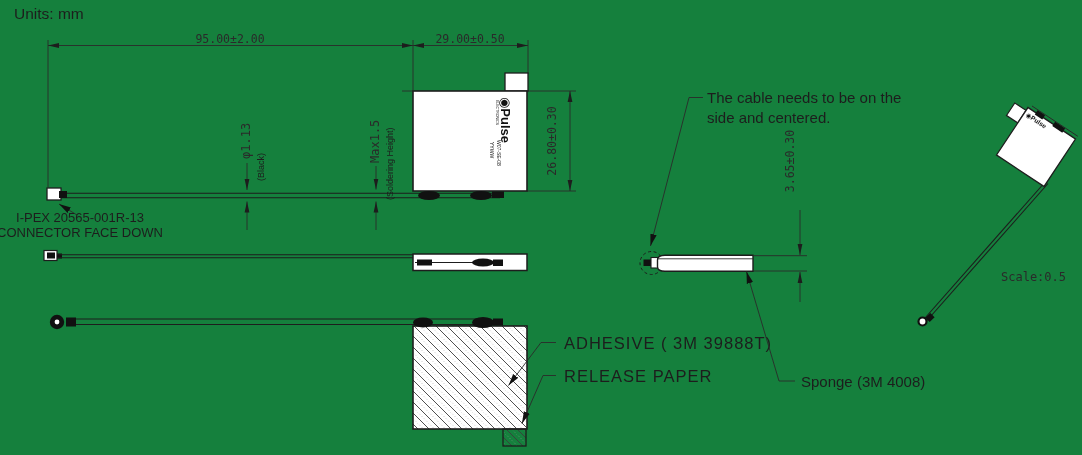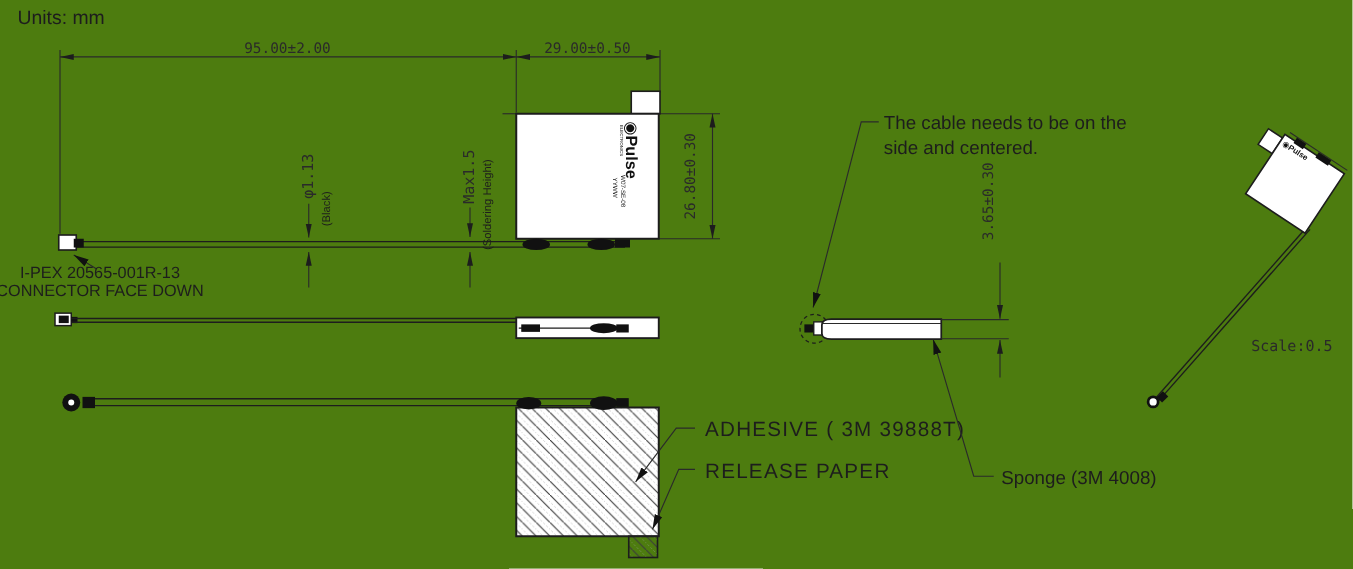--- a/index.html
+++ b/index.html
@@ -1,16 +1,16 @@
 <!DOCTYPE html>
 <html><head>
 <meta charset="utf-8">
 <style>
   html,body{margin:0;padding:0;background:#ffffff;}
-  .canvas{position:relative;width:1082px;height:455px;background:#4d7c0f;overflow:hidden;}
+  .canvas{position:relative;width:1082px;height:455px;background:#15803d;overflow:hidden;}
   svg{display:block;}
   .lbl{font-family:"Liberation Sans",sans-serif;fill:#1d1d1d;}
   .dim{font-family:"DejaVu Sans Mono",monospace;fill:#2a2a2a;}
   .brand{font-family:"Liberation Sans","DejaVu Sans",sans-serif;font-weight:bold;fill:#111;}
   .tiny{font-family:"Liberation Sans",sans-serif;fill:#111;}
   .outline{stroke:#1d1d1d;fill:#ffffff;}
   .thin{stroke:#2a2a2a;stroke-width:0.9;fill:none;}
   .cable{stroke:#1d1d1d;stroke-width:1.1;fill:none;}
   .solid{fill:#111;stroke:none;}
 </style>

